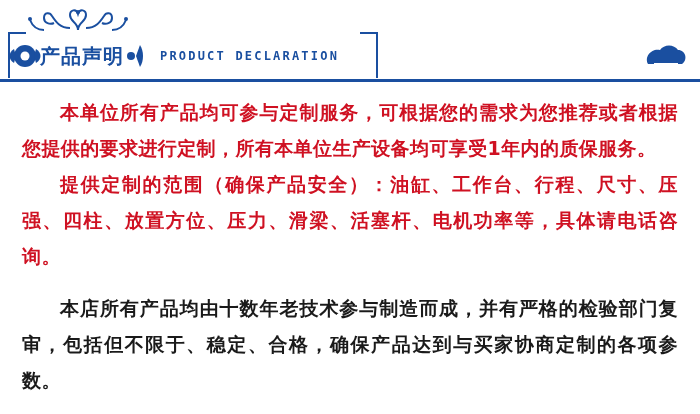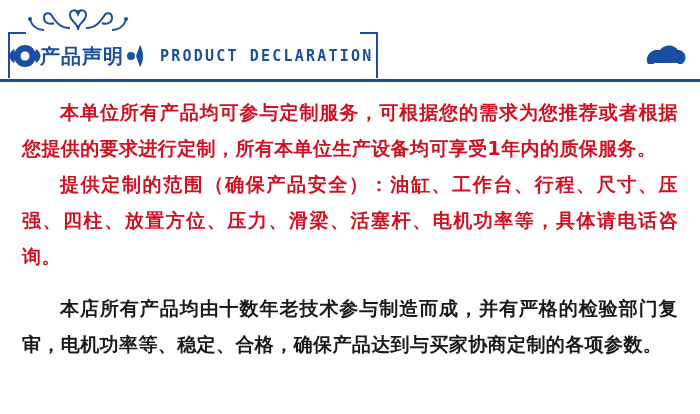--- a/index.html
+++ b/index.html
@@ -81,21 +81,21 @@
   }
 
   .badge-right {
     width: 18px;
     height: 30px;
     margin-left: 2px;
     flex: 0 0 auto;
   }
 
   .title-en {
-    font-size: 15px;
+    font-size: 12px;
     font-weight: bold;
     color: #1a4fa0;
     letter-spacing: 2.2px;
     margin-left: 16px;
     white-space: nowrap;
     font-family: "DejaVu Sans Mono", "Liberation Mono", monospace;
   }
 
   
   .frame-line {
@@ -196,16 +196,16 @@
       </svg>
     </div>
 
     <div class="header-rule"></div>
   </div>
 
   <div class="body-wrap">
     <p class="para">本单位所有产品均可参与定制服务，可根据您的需求为您推荐或者根据您提供的要求进行定制，所有本单位生产设备均可享受1年内的质保服务。</p>
     <p class="para">提供定制的范围（确保产品安全）：油缸、工作台、行程、尺寸、压强、四柱、放置方位、压力、滑梁、活塞杆、电机功率等，具体请电话咨询。</p>
     <div class="gap"></div>
-    <p class="para black">本店所有产品均由十数年老技术参与制造而成，并有严格的检验部门复审，电机功率等、稳定、合格，确保产品达到与买家协商定制的各项参数。</p>
+    <p class="para black">本店所有产品均由十数年老技术参与制造而成，并有严格的检验部门复审，包括但不限于、稳定、合格，确保产品达到与买家协商定制的各项参数。</p>
   </div>
 
 </div>
 
 </body></html>

